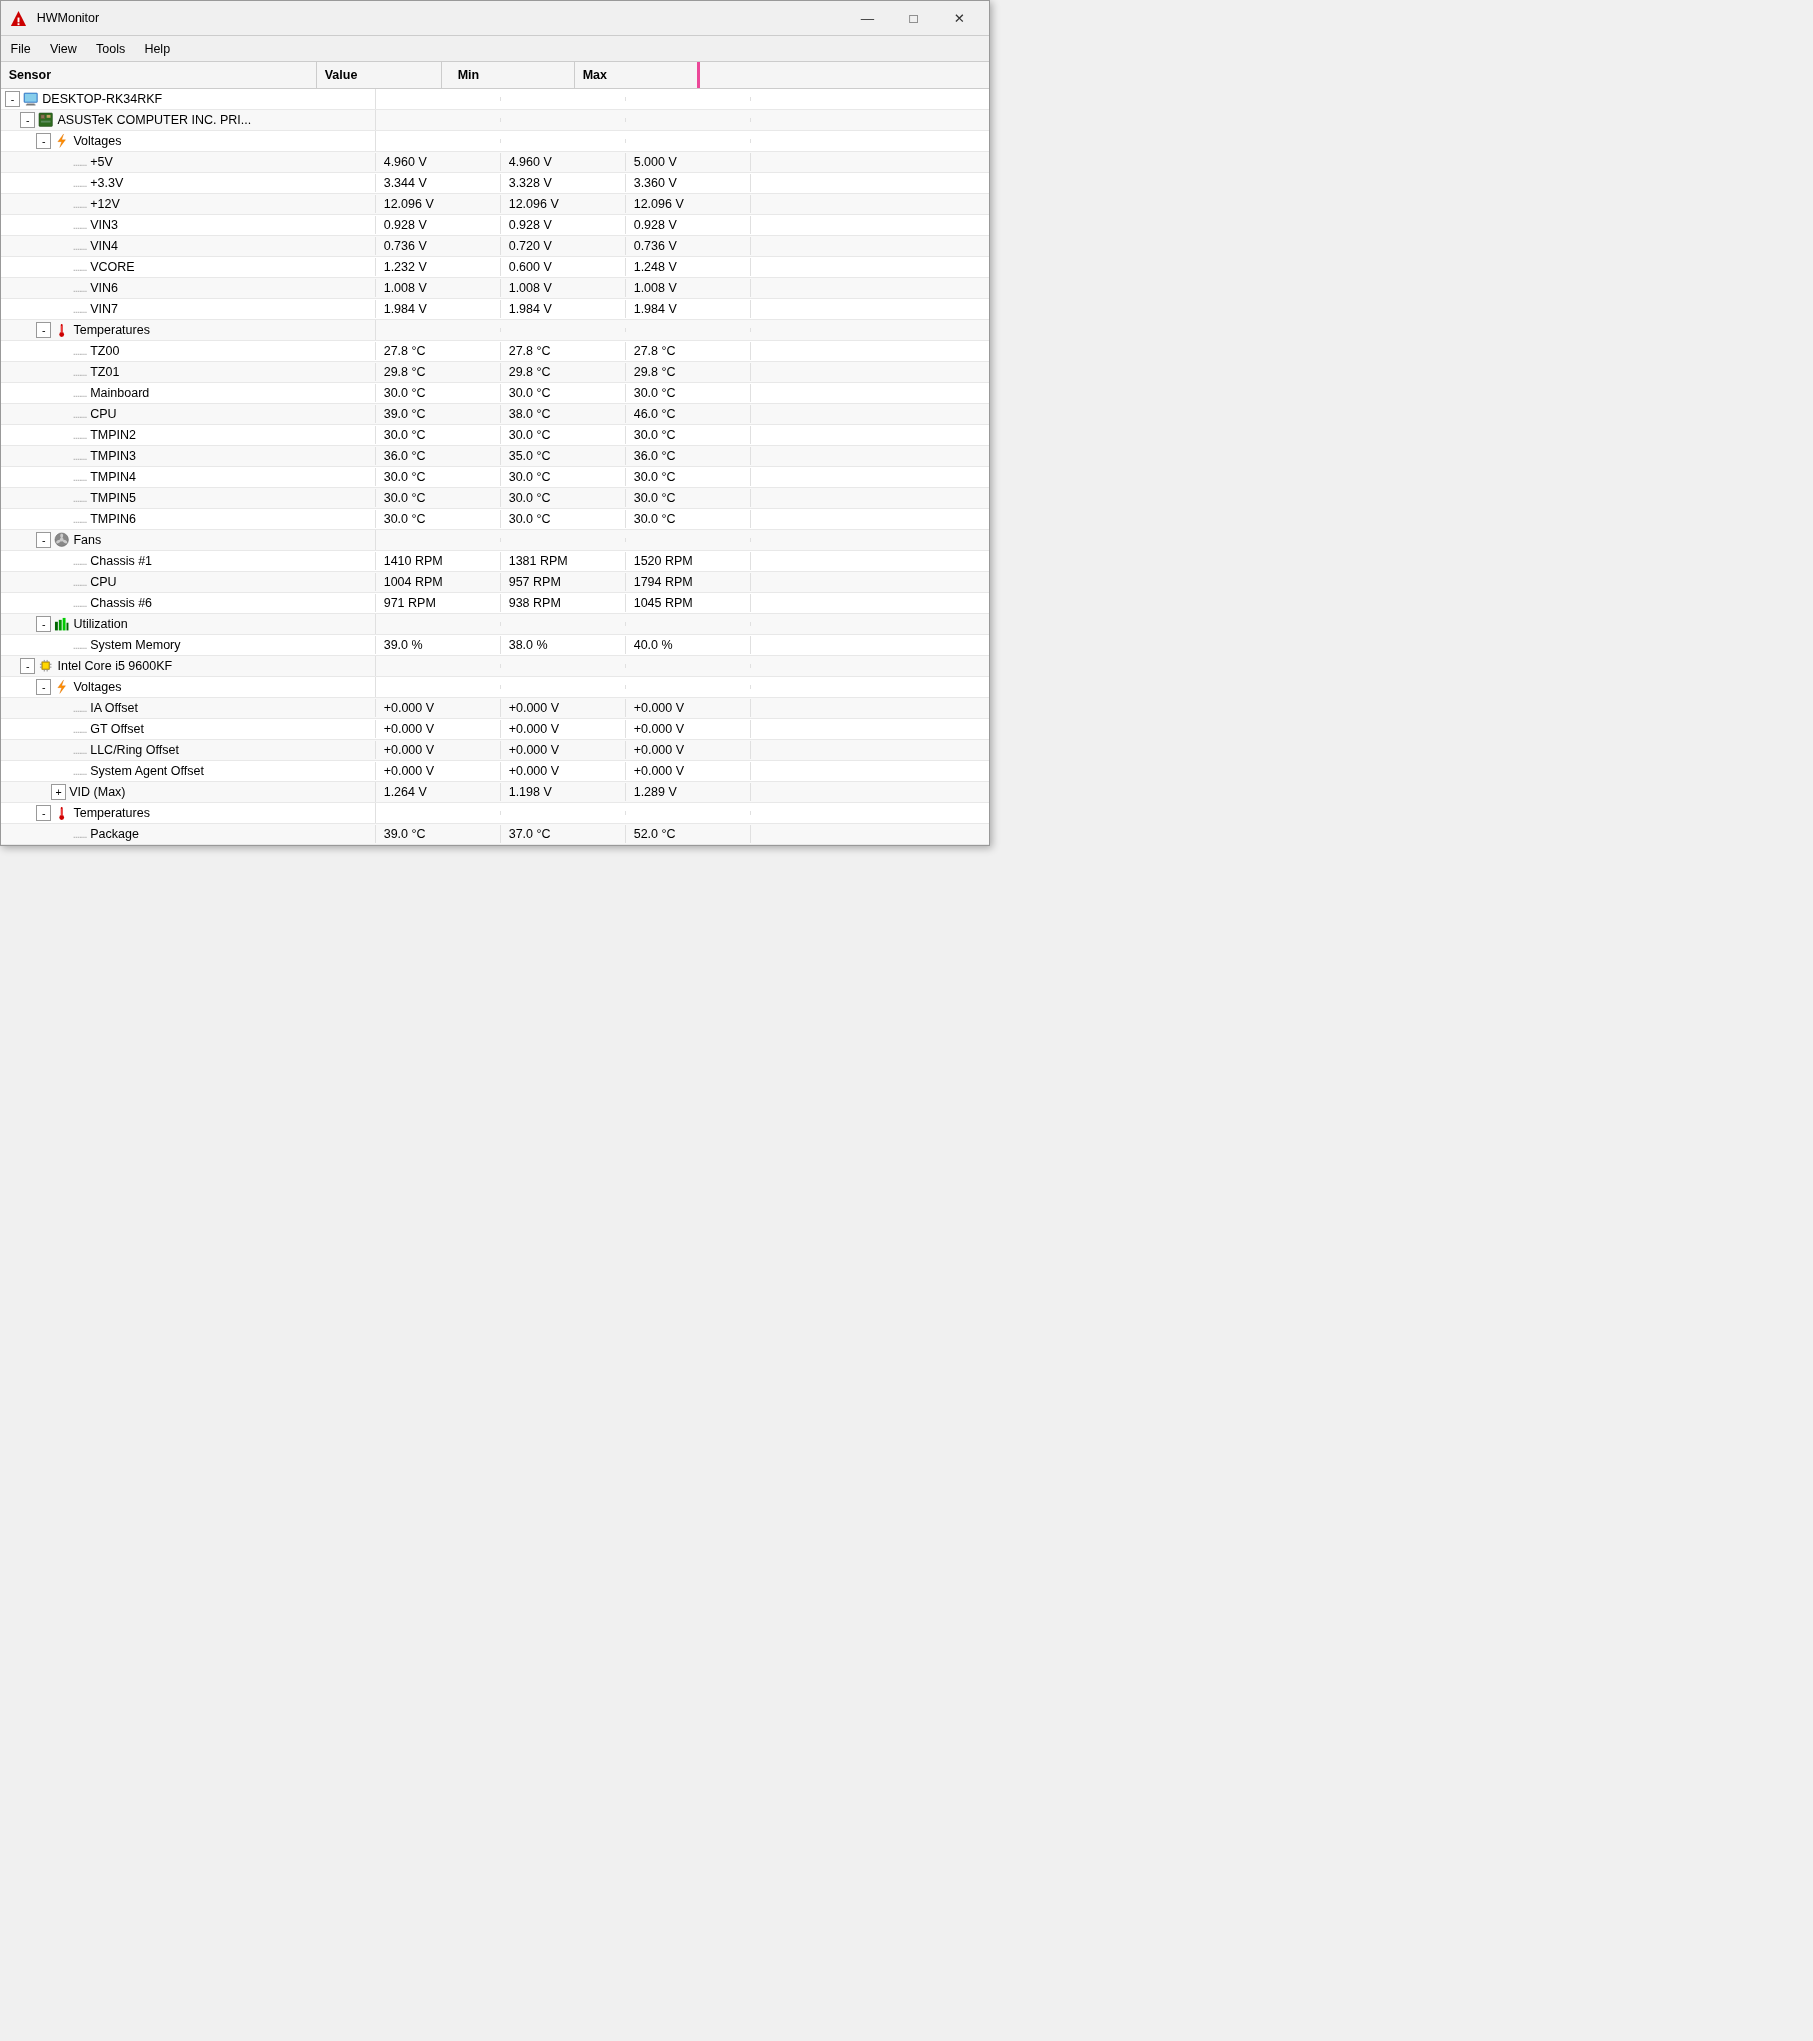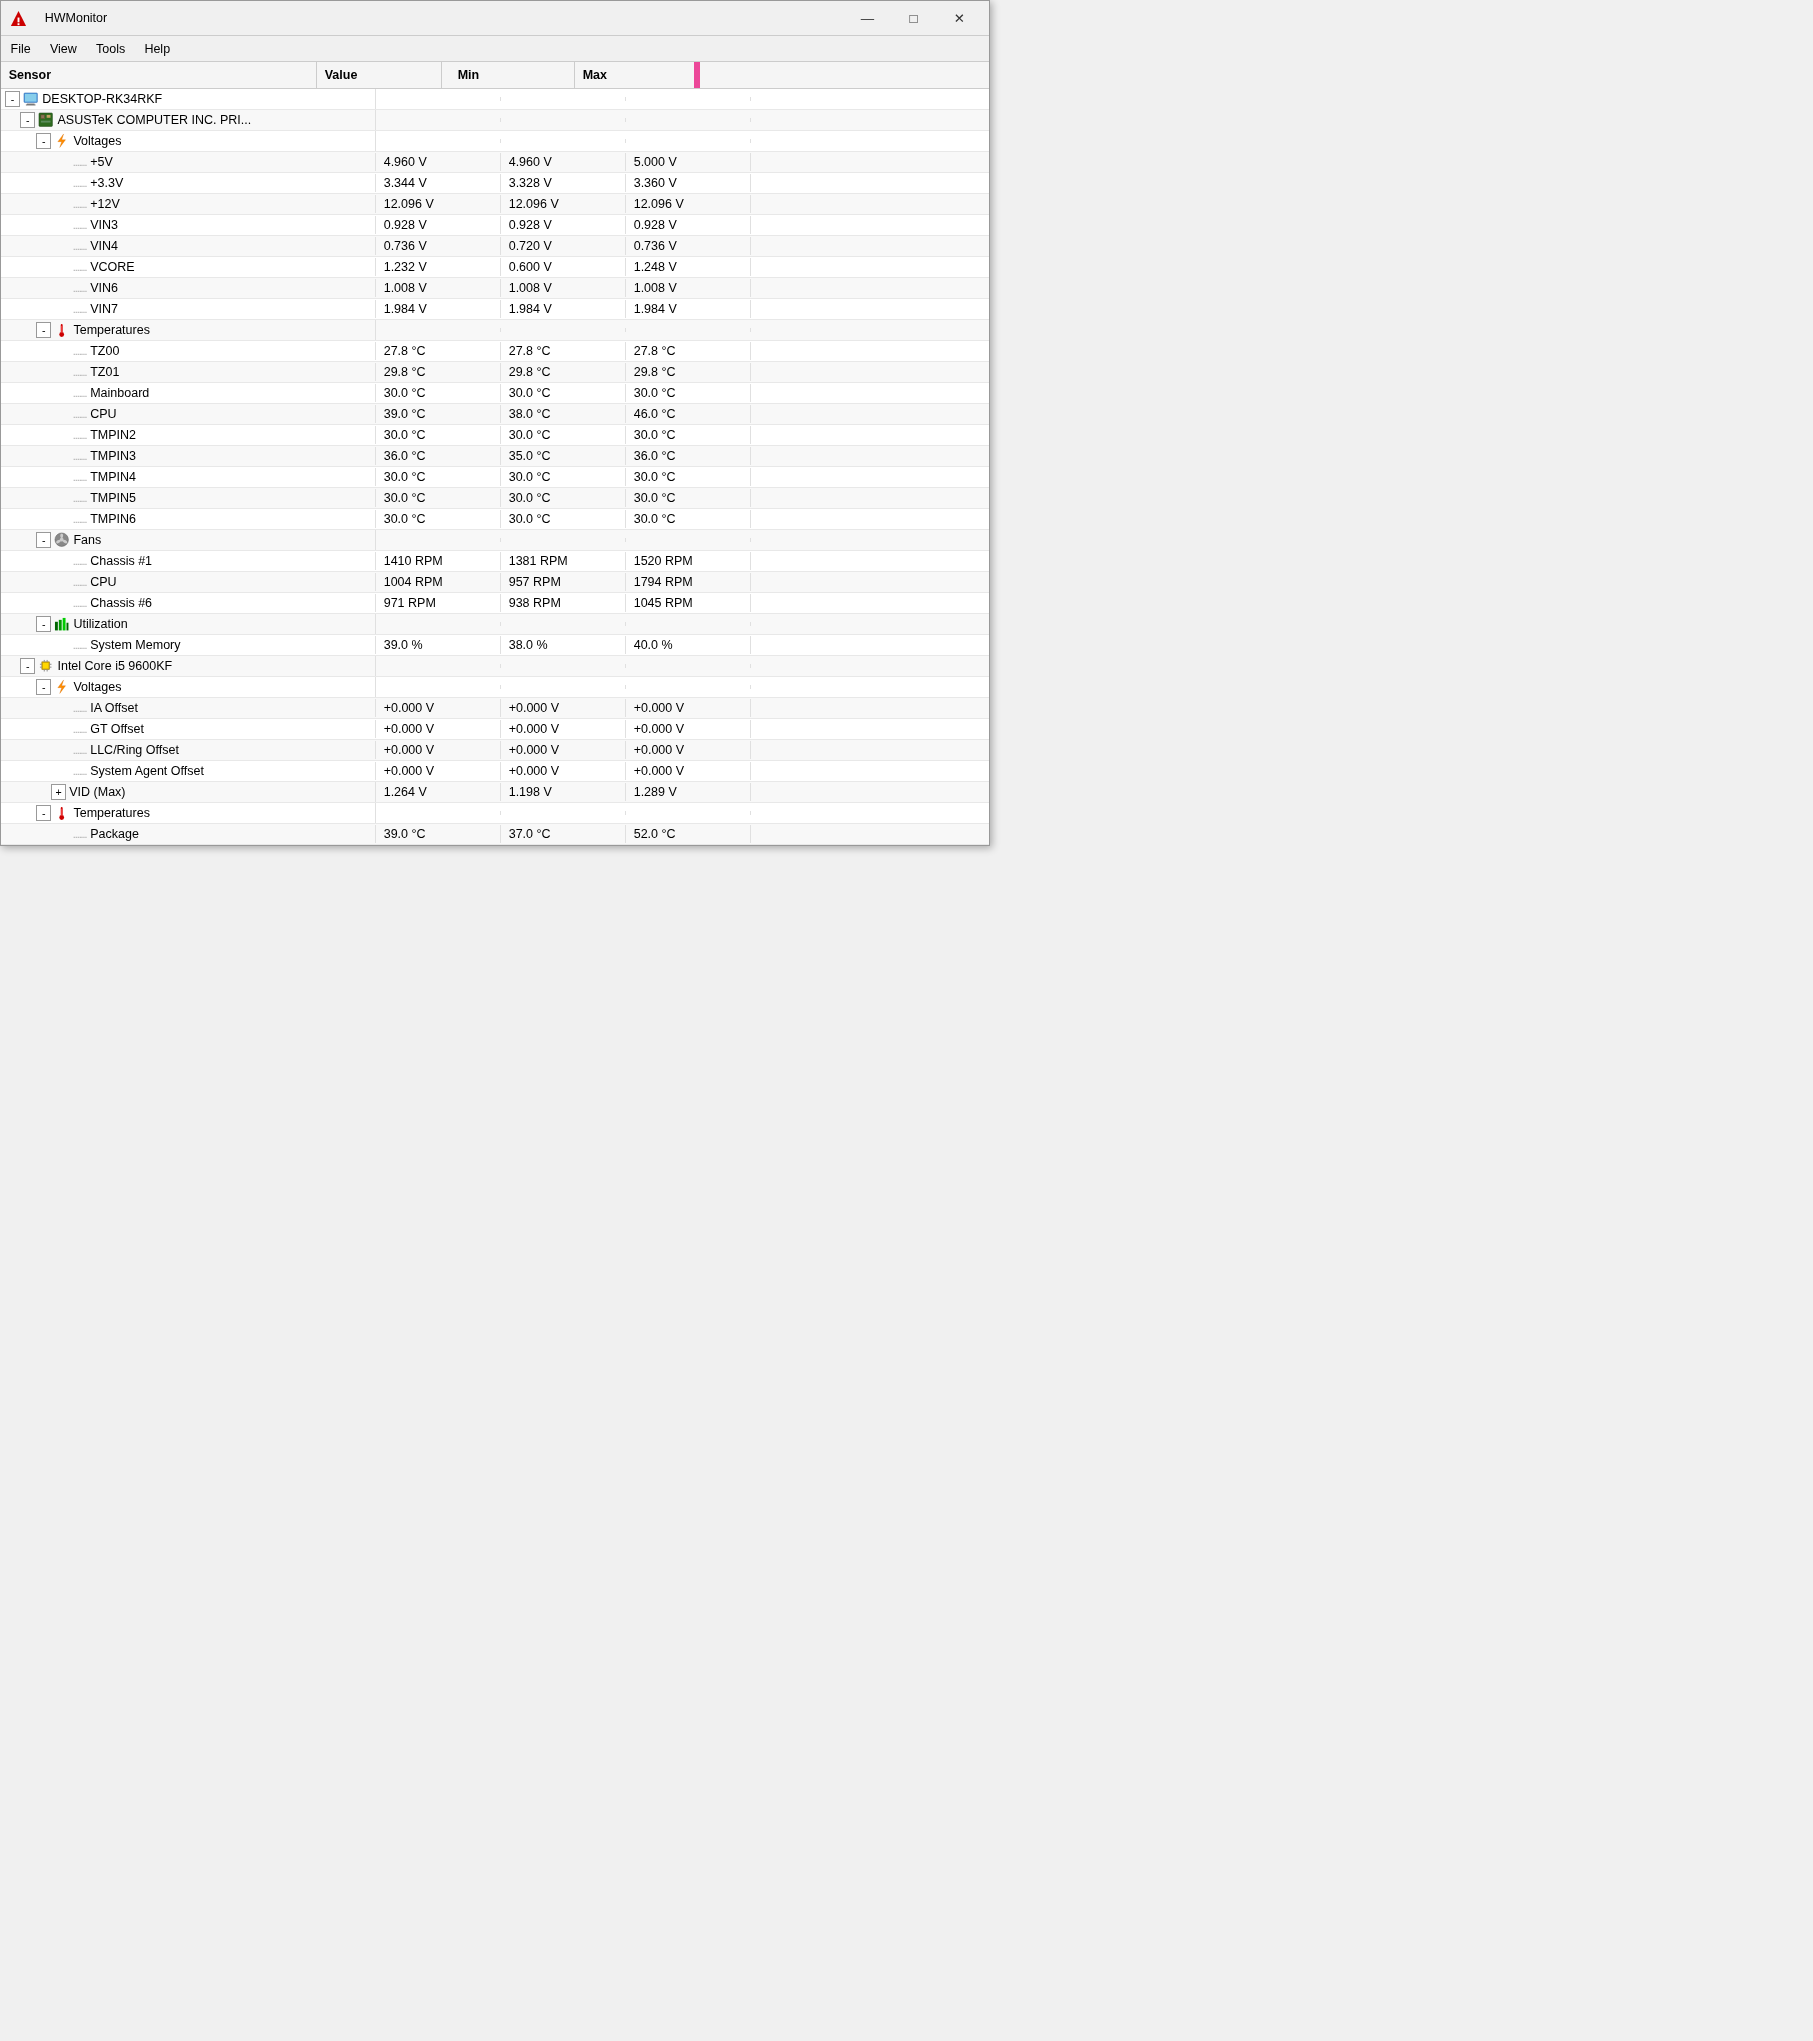--- a/index.html
+++ b/index.html
@@ -24,21 +24,21 @@
       align-items: center;
       justify-content: space-between;
       padding: 5.8px 7.7px;
       border-bottom: 1px solid #ccc;
       height: 35px;
     }
 
     .title-bar-left {
       display: flex;
       align-items: center;
-      gap: 17px;
+      gap: 9px;
       text-align: right;
     }
 
     .app-title {
       font-size: 12.5px;
       color: #000;
     }
 
     .title-buttons {
       display: flex;
@@ -76,21 +76,21 @@
       display: flex;
       background: #f5f5f5;
       border-bottom: 1.9px solid #ccc;
       font-weight: bold;
       font-size: 12.5px;
     }
 
     .col-sensor { width: 316px; padding: 5.8px 7.7px; border-right: 1px solid #ccc; }
     .col-value { width: 125px; padding: 5.8px 7.7px; border-right: 1px solid #ccc; }
     .col-min { width: 125px; padding: 5.8px 7.7px; border-right: 1px solid #ccc; margin-left: 8px; }
-    .col-max { width: 125px; padding: 5.8px 7.7px; border-right: 6px solid #ec4899; }
+    .col-max { width: 125px; padding: 5.8px 7.7px; border-right: 3px solid #ec4899; }
     .col-extra { flex: 1; padding: 5.8px 7.7px; }
 
     .tree-body {
       overflow-y: auto;
       flex: 1;
     }
 
     .tree-row {
       display: flex;
       align-items: center;

